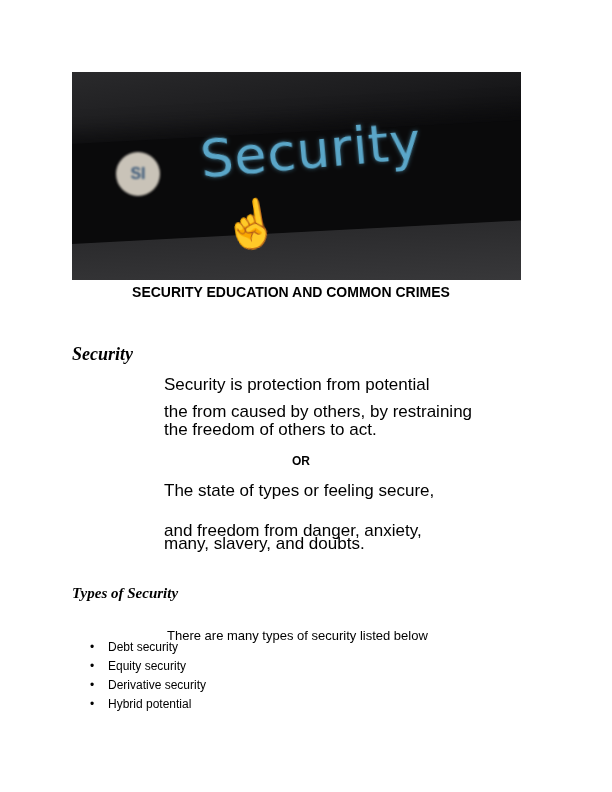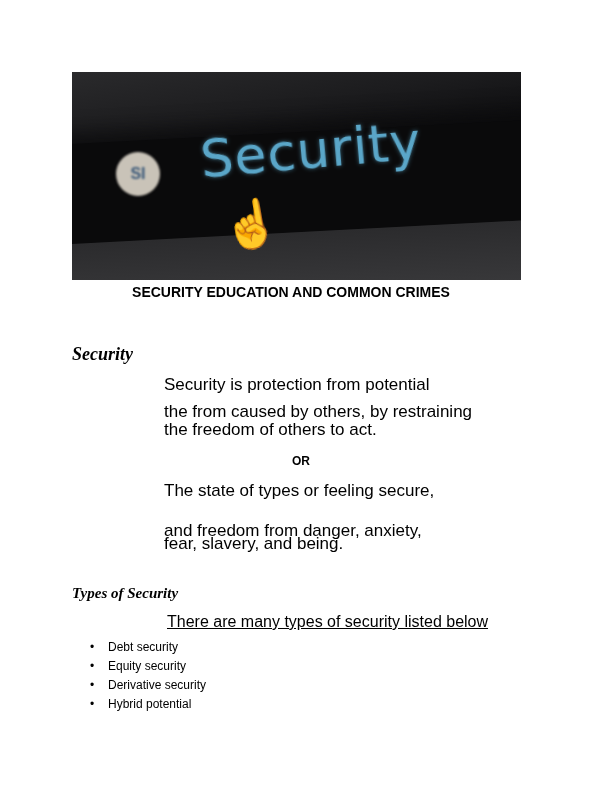--- a/index.html
+++ b/index.html
@@ -41,21 +41,21 @@
     padding-right: 30px; box-sizing: border-box;
   }
   .h-serif {
     position: absolute; left: 72px;
     font-family: "Liberation Serif", serif; font-weight: bold; font-style: italic;
   }
   .h1 { top: 344px; font-size: 18px; }
   .h2 { top: 585px; font-size: 15px; }
   .def { position: absolute; left: 164px; font-size: 17px; }
   .or { position: absolute; left: 245px; font-size: 12px; font-weight: bold; margin-left: 47px; }
-  .intro { position: absolute; left: 167px; top: 613px; font-size: 16px; text-decoration: underline; }
+  .intro { position: absolute; left: 167px; top: 628px; font-size: 13px; }
   ul.types { position: absolute; left: 72px; top: 640px; margin: 0; padding: 0; list-style: none; }
   ul.types li { position: relative; padding-left: 36px; height: 19px; line-height: 14px; font-size: 12px; }
   ul.types li .bullet { position: absolute; left: 18px; top: 0; font-size: 12px; }
 </style>
 </head>
 <body>
 
 <div class="hero">
   <div class="band"></div>
   <div class="lower"></div>
@@ -67,21 +67,21 @@
 <div class="title">SECURITY EDUCATION AND COMMON CRIMES</div>
 
 <div class="h-serif h1">Security</div>
 
 <div class="def" style="top:375px">Security is protection from potential</div>
 <div class="def" style="top:402px">the from caused by others, by restraining</div>
 <div class="def" style="top:420px">the freedom of others to act.</div>
 <div class="or" style="top:454px">OR</div>
 <div class="def" style="top:481px">The state of types or feeling secure,</div>
 <div class="def" style="top:521px">and freedom from danger, anxiety,</div>
-<div class="def" style="top:534px">fear, slavery, and being.</div>
+<div class="def" style="top:534px">many, slavery, and doubts.</div>
 
 <div class="h-serif h2">Types of Security</div>
 <div class="intro">There are many types of security listed below</div>
 
 <ul class="types">
   <li><span class="bullet">•</span><span>Debt security</span></li>
   <li><span class="bullet">•</span><span>Equity security</span></li>
   <li><span class="bullet">•</span><span>Derivative security</span></li>
   <li><span class="bullet">•</span><span>Hybrid potential</span></li>
 </ul>

